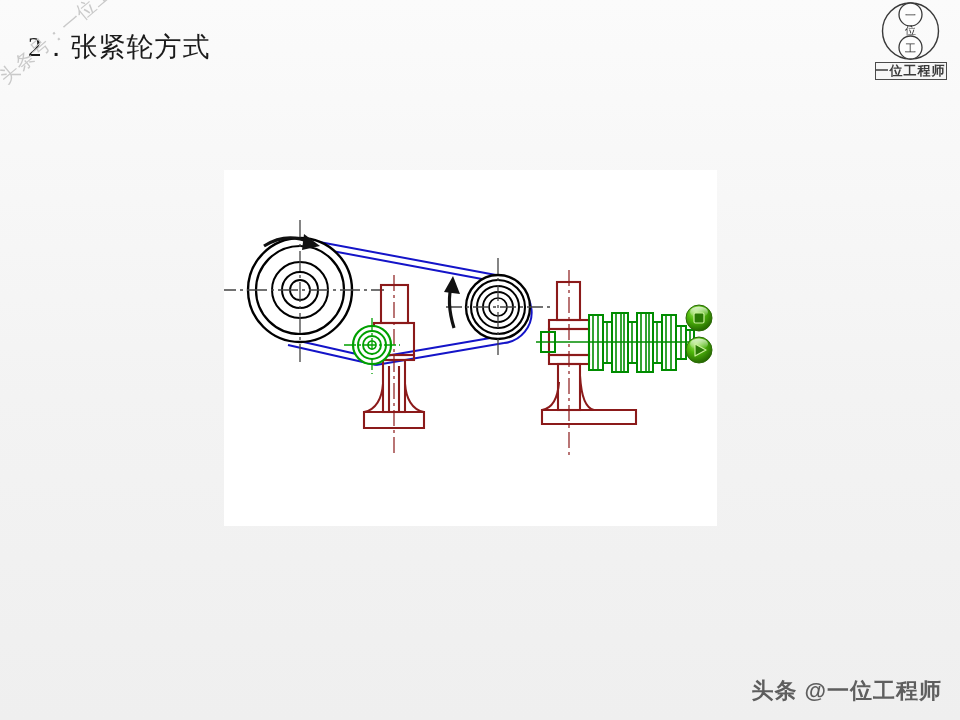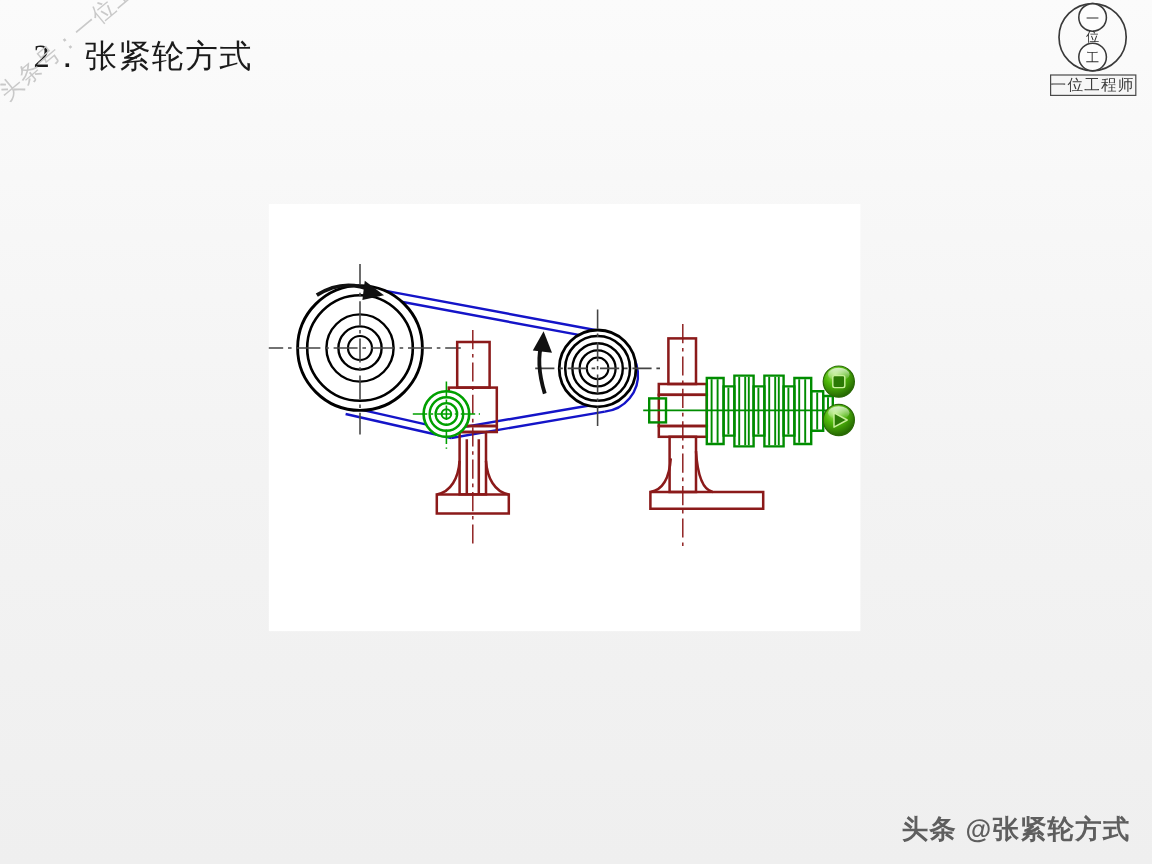--- a/index.html
+++ b/index.html
@@ -43,20 +43,21 @@
     margin: 0 auto;
     border: 1px solid #4a4a4a;
     box-sizing: border-box;
     font-family: "Liberation Serif", "DejaVu Serif", serif;
     font-size: 13px;
     line-height: 16px;
     letter-spacing: 1px;
     color: #3b3b3b;
     background: #f6f6f6;
     white-space: nowrap;
+    font-weight: bold;
   }
 
   
   #slide-title {
     position: absolute;
     left: 28px;
     top: 30px;
     font-size: 27px;
     line-height: 34px;
     color: #1b1b1b;
@@ -283,15 +284,15 @@
       <g>
         <circle cx="475" cy="180" r="13" fill="url(#btnGrad)" stroke="#2a6a06" stroke-width="1"></circle>
         <ellipse cx="475" cy="174" rx="9" ry="5.5" fill="url(#btnGloss)"></ellipse>
         <path d="M 471,174 L 482,180 L 471,186 Z" fill="#2b7a05" stroke="#c8f09a" stroke-width="1.2" stroke-linejoin="round"></path>
       </g>
 
     </svg>
   </div>
 
 
-  <div id="wm-bottom">头条 @张紧轮方式</div>
+  <div id="wm-bottom">头条 @一位工程师</div>
 
 </div>
 
 </body></html>

